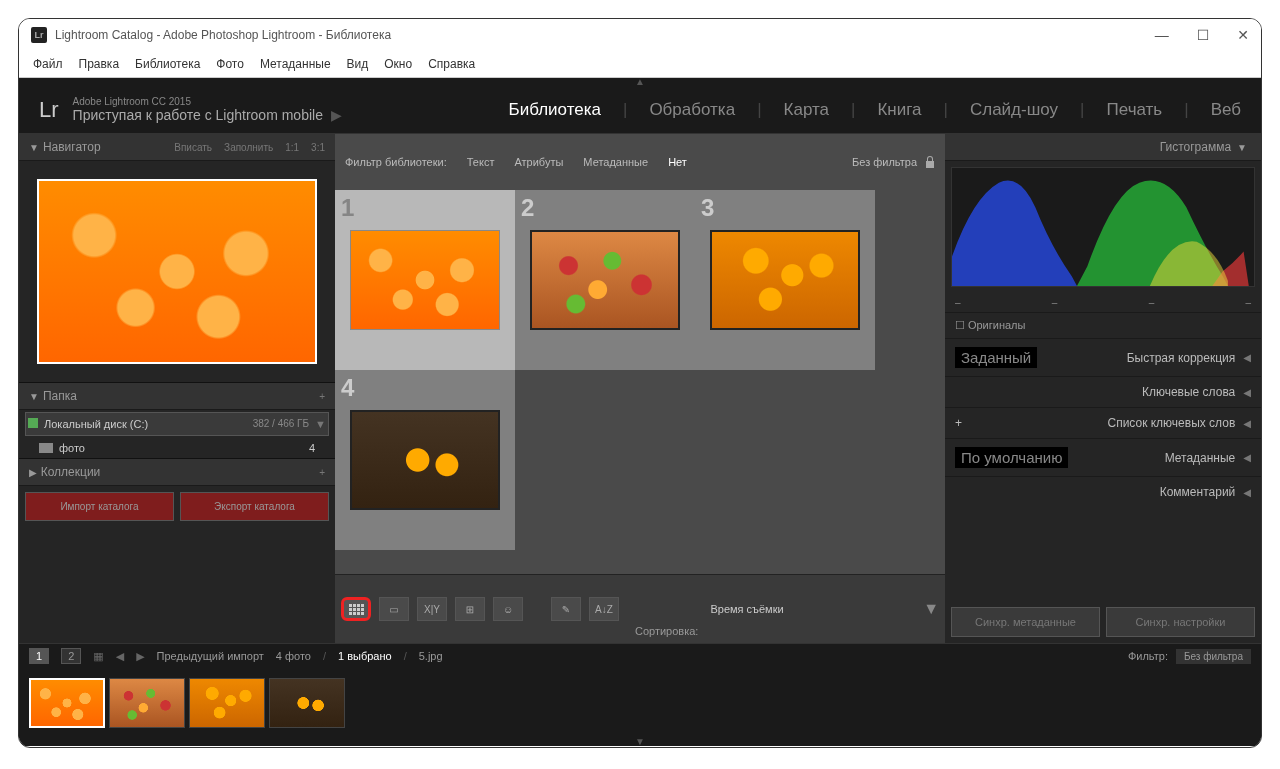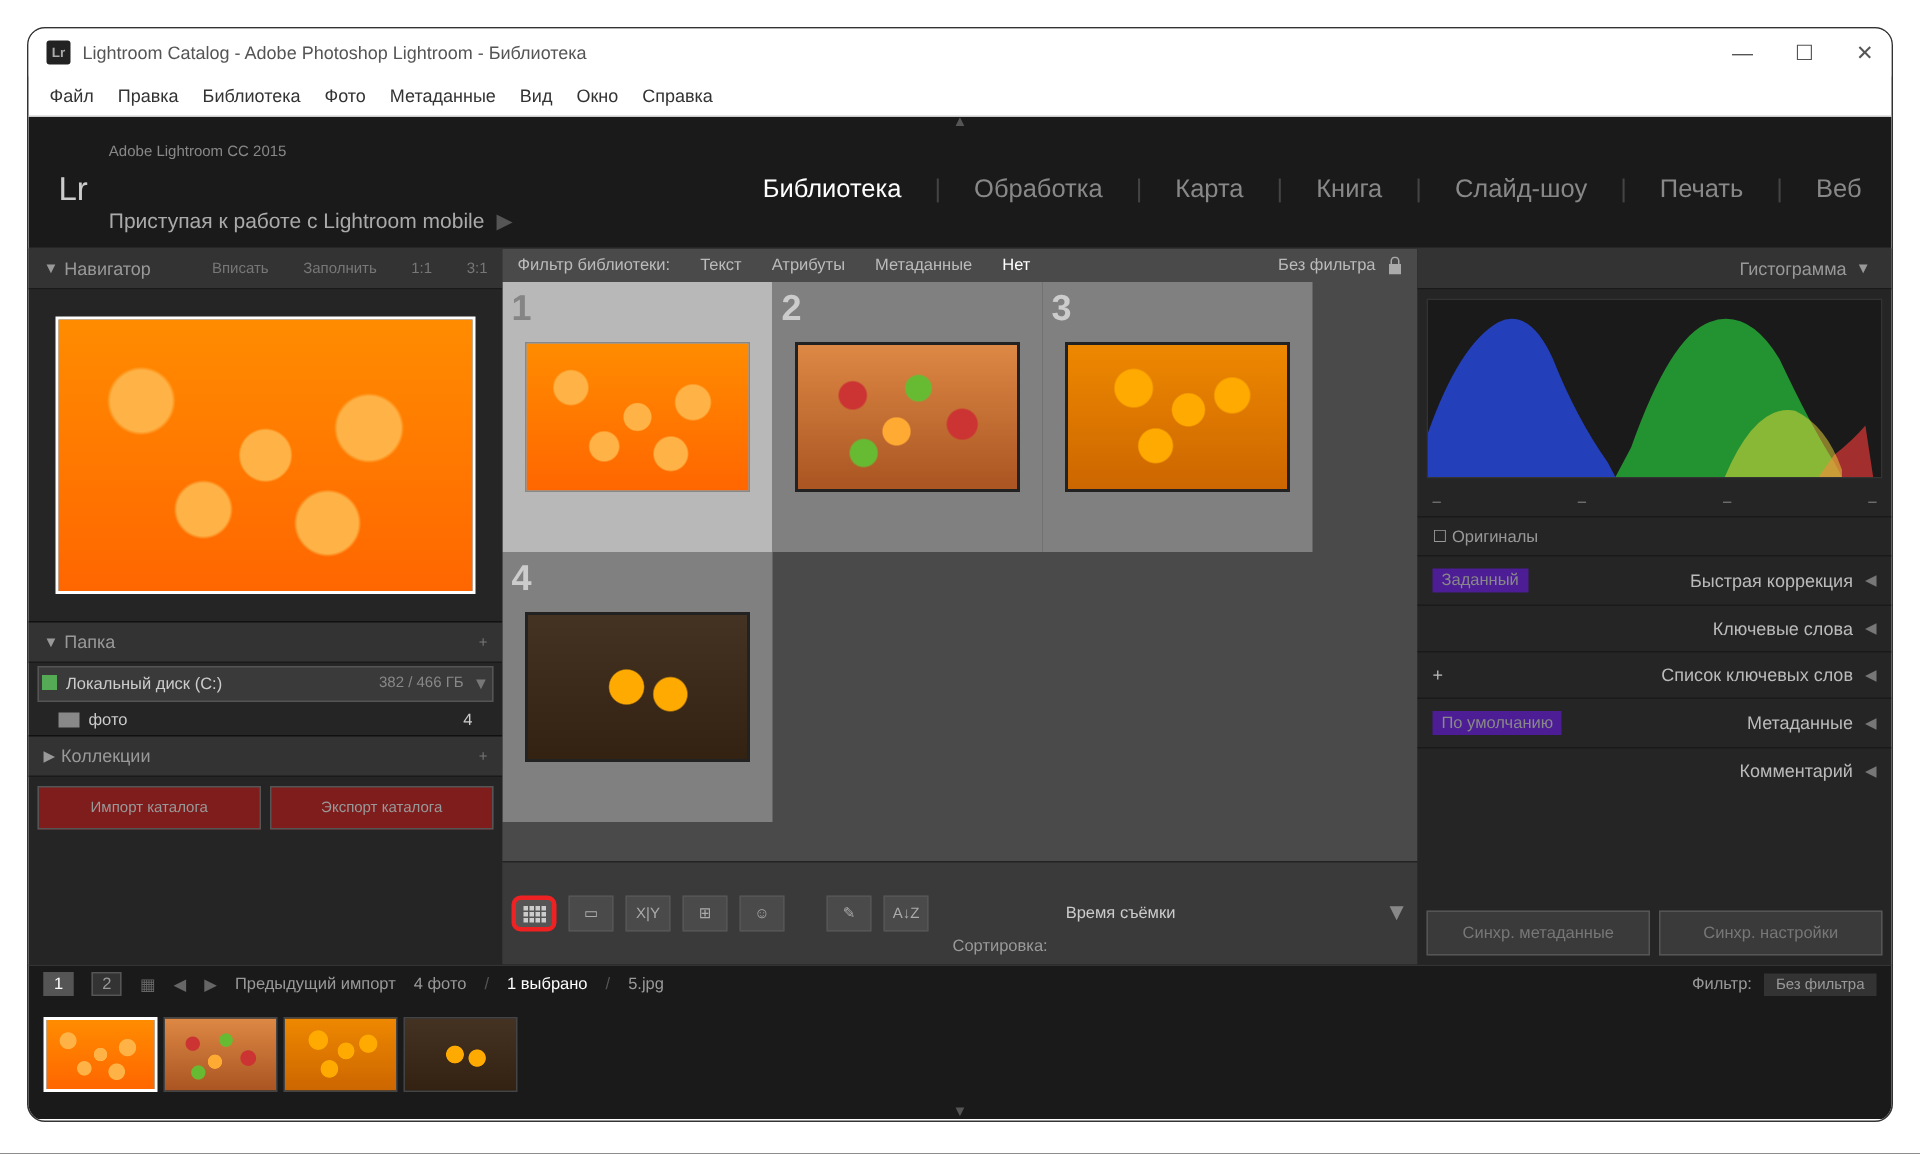--- a/index.html
+++ b/index.html
@@ -9,66 +9,66 @@
 .titlebar-icon { width: 16px; height: 16px; background: #222; border-radius: 2px; display:inline-flex; align-items:center; justify-content:center; margin-right: 8px; color:#aaa; font-size:9px; font-weight:bold;}
 .titlebar-buttons { margin-left: auto; display: flex; gap: 28px; font-size: 14px; color: #555; }
 .titlebar-buttons span { cursor: pointer; }
 .menubar { display: flex; gap: 16px; padding: 6px 14px; font-size: 12px; color: #333; border-bottom: 1px solid #ccc; }
 .menubar span { cursor: pointer; }
 .app { background: #1a1a1a; height: calc(100% - 60px); display: flex; flex-direction: column; }
 .collapse-arrow { text-align: center; color: #555; font-size: 10px; line-height: 8px; }
 .header { display: flex; align-items: center; padding: 10px 20px; border-bottom: 1px solid #333; }
 .logo { color: #ccc; font-size: 22px; font-weight: 300; margin-right: 14px; }
 .tagline { color: #888; font-size: 10px; }
-.tagline .sub { font-size: 14px; color: #aaa; display:flex; align-items:flex-start; gap:8px;margin-top:32px;}
+.tagline .sub { font-size: 14px; color: #aaa; display:flex; align-items:flex-start; gap:8px;}
 .tagline .sub .arrow{color:#555;}
 .modules { margin-left: auto; display: flex; gap: 22px; font-size: 17px; color: #888; align-items:center;}
 .modules span { cursor: pointer; }
 .modules .sep { color: #444; }
 .modules .active { color: #fff; }
 .main-row { display: flex; flex: 1; min-height: 0; }
 .panel-left, .panel-right { width: 316px; background: #252525; display: flex; flex-direction: column; }
 .panel-right{width:316px;}
 .panel-header { display: flex; align-items: center; padding: 6px 10px; font-size: 12px; color: #999; border-bottom: 1px solid #1a1a1a; background:#333;}
 .panel-header .tri { margin-right: 4px; font-size: 10px;}
-.panel-header .extra { margin-left: auto; font-size: 10px; color: #777; display:flex; gap:23px; }
+.panel-header .extra { margin-left: auto; font-size: 10px; color: #777; display:flex; gap:12px; }
 .nav-preview { padding: 18px; }
 .nav-preview-img { width: 280px; height: 185px; border: 2px solid #fff; }
 .folder-section { border-top: 1px solid #111; }
 .disk-row { display: flex; padding: 5px 2px; font-size: 11px; color: #ccc; background: #3a3a3a; border:1px solid #555; margin:2px 6px;}
 .disk-row .disk-icon{width:10px;height:10px;background:#5a5;margin-right:6px;}
 .disk-row .space { margin-left: auto; color: #888; font-size:10px;}
 .disk-row .tri-r{margin-left:6px;color:#777;}
 .folder-row { display: flex; align-items: center; padding: 4px 20px; font-size: 11px; color: #ccc;}
 .folder-row .folder-icon{width:14px;height:10px;background:#888;margin-right:6px;}
 .folder-row .count{margin-left:auto;}
 .import-row { display: flex; gap: 6px; padding: 6px; }
 .import-btn { flex: 1; background: #7f1d1d; border:1px solid #555; color: #999; font-size: 10px; text-align: center; padding: 8px 4px; cursor:pointer;}
 .center { flex: 1; display: flex; flex-direction: column; background: #3a3a3a; }
-.filter-bar { display: flex; align-items: center; padding: 5px 10px; font-size: 11px; color: #bbb; background: #4a4a4a; gap:20px;}
+.filter-bar { display: flex; align-items: center; padding: 22px 10px; font-size: 11px; color: #bbb; background: #4a4a4a; gap:20px;}
 .filter-bar .active-f{color:#fff;}
 .filter-bar .right{margin-left:auto; display:flex; gap:8px; align-items:center;}
 .lock-icon{width:10px;height:12px;}
 .grid { flex: 1; display: flex; flex-wrap: wrap; align-content: flex-start; padding: 0; background: #4a4a4a; overflow:hidden;}
 .cell { width: 180px; height: 180px; background: #808080; margin: 0; position: relative; display:flex; align-items:center; justify-content:center;}
 .cell.sel{background:#b8b8b8;}
 .cell .num { position: absolute; top: 4px; left: 6px; font-size: 24px; color: rgba(255,255,255,0.6); font-weight:bold;}
 .cell.sel .num{color:rgba(120,120,120,0.8);}
 .cell-img { width: 150px; height: 100px; border: 2px solid #222; }
 .cell.sel .cell-img{border:1px solid #888;}
 .toolbar { display: flex; align-items: center; padding: 6px; background: #3a3a3a; gap: 8px; border-top:1px solid #222;}
 .tool-btn { width: 30px; height: 24px; background: #4a4a4a; border:1px solid #555; display:flex;align-items:center;justify-content:center; color:#aaa; font-size:10px; cursor:pointer;}
 .tool-btn.highlight { border: 3px solid #e22; border-radius:6px; background:#555;}
 .sort-label{color:#999;font-size:11px;margin-left:8px;margin-top:44px;}
 .sort-val{color:#ccc;font-size:11px;margin-left:4px;}
 .histogram-box{height:120px;margin:6px;background:#1a1a1a;position:relative;border:1px solid #333;}
 .right-panel-row { display: flex; align-items: center; padding: 8px 10px; font-size: 12px; color: #bbb; border-top:1px solid #1a1a1a;justify-content:flex-end; gap:8px;}
 .right-panel-row .plus{margin-right:auto;}
 .right-panel-row .tri-l{font-size:10px;color:#777;}
-.preset-dd{font-size:11px;color:#888;padding:2px 6px;background:#4c1d95;margin-right:auto;}
+.preset-dd{font-size:15px;color:#888;padding:2px 6px;background:#000000;margin-right:auto;}
 .sync-row{display:flex;gap:6px;padding:6px;}
 .sync-btn{flex:1;background:#3a3a3a;border:1px solid #555;color:#777;font-size:11px;text-align:center;padding:8px 4px;cursor:pointer;}
 .status-bar{display:flex;align-items:center;padding:4px 10px;background:#1a1a1a;border-top:1px solid #333;font-size:11px;color:#999;gap:12px;}
 .status-bar .page-btn{background:#333;border:1px solid #555;padding:1px 6px;cursor:pointer;}
 .status-bar .page-btn.active{background:#555;color:#fff;}
 .status-bar .right-s{margin-left:auto;display:flex;gap:8px;align-items:center;}
 .status-bar .filter-dd{background:#333;padding:2px 8px;font-size:10px;}
 .filmstrip{display:flex;gap:4px;padding:10px;background:#1a1a1a;}
 .film-thumb{width:76px;height:50px;border:1px solid #444;cursor:pointer;}
 .film-thumb.sel{border:2px solid #fff;}

